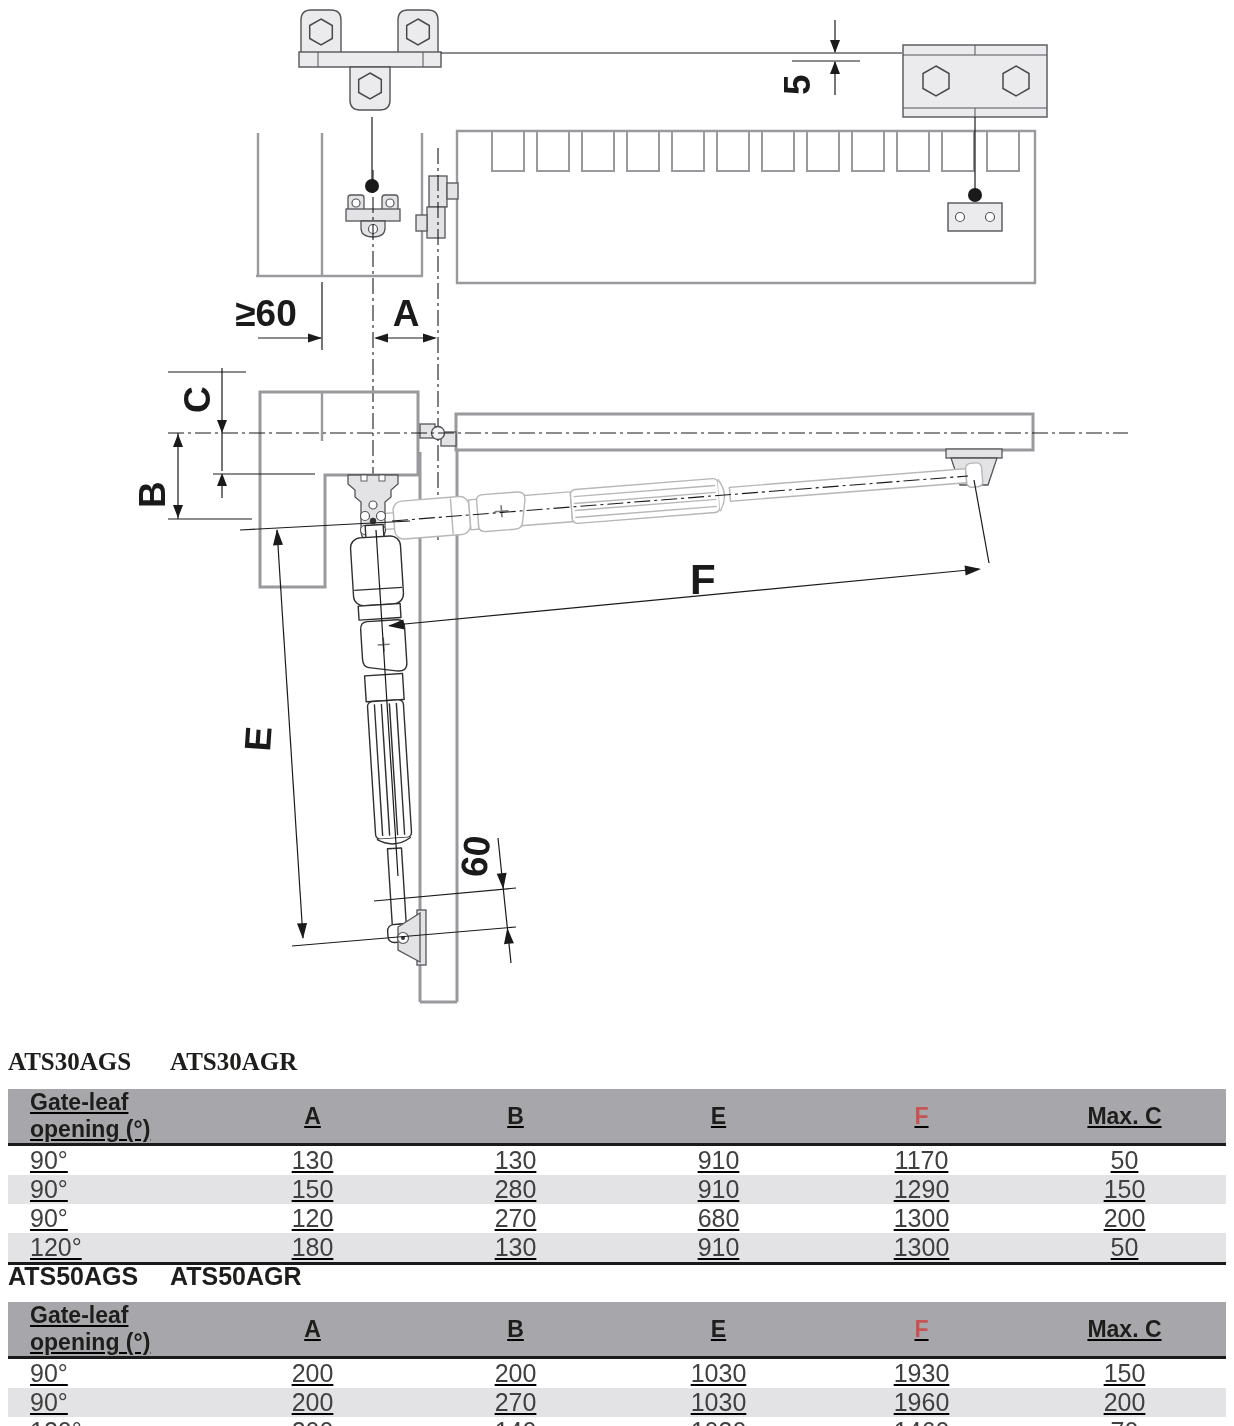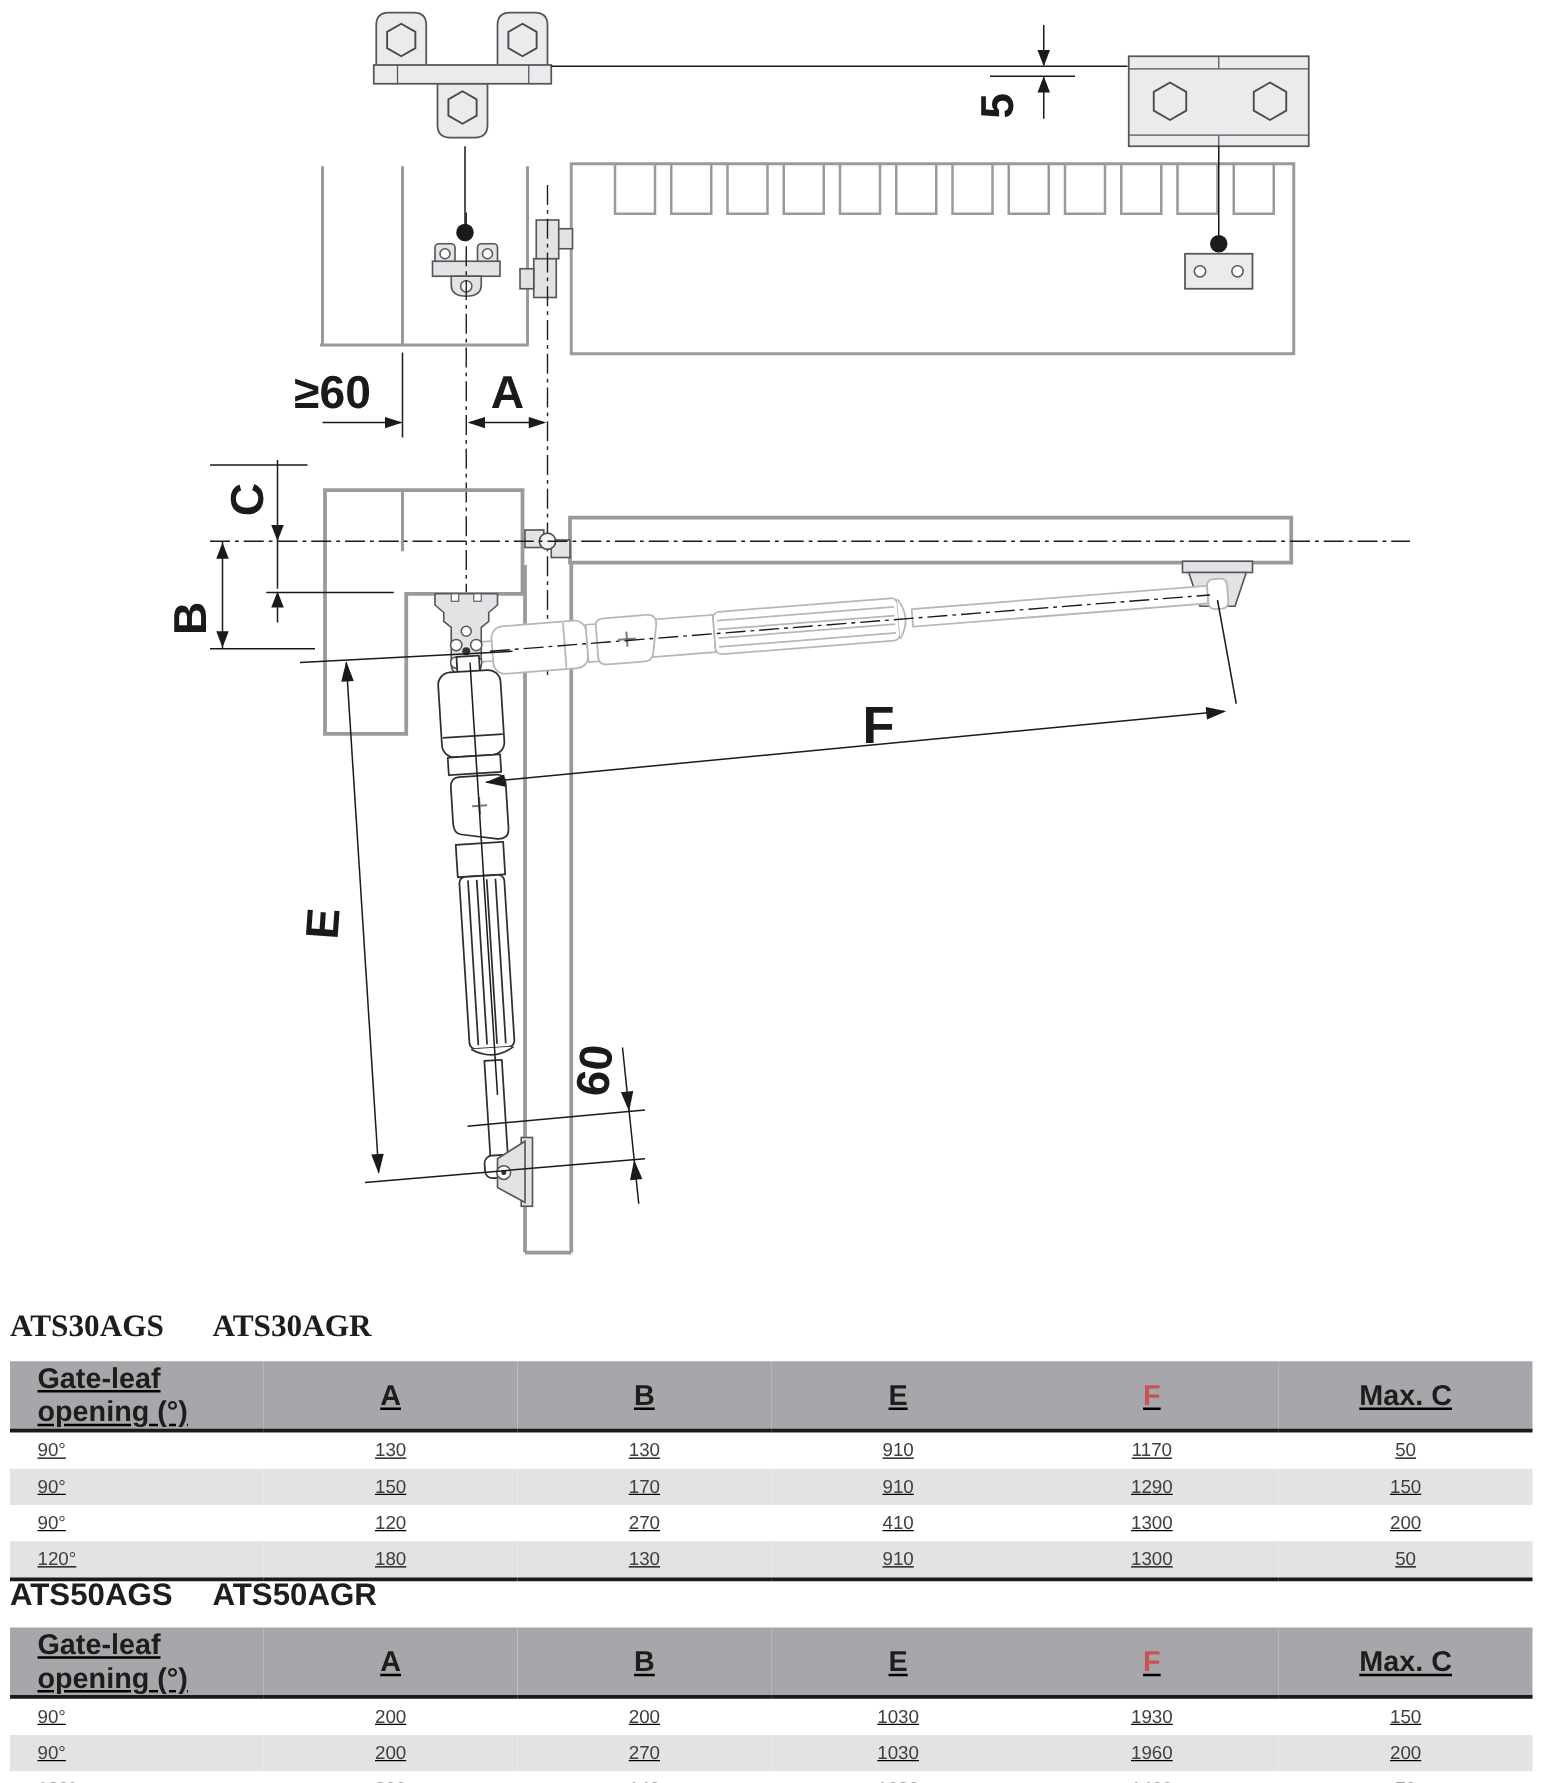--- a/index.html
+++ b/index.html
@@ -22,21 +22,21 @@
   .dim{font-family:"Liberation Sans",sans-serif;font-weight:bold;font-size:37px;fill:#1a1a1a;}
   .dimbig{font-family:"Liberation Sans",sans-serif;font-weight:bold;font-size:42px;fill:#1a1a1a;}
   .logo{stroke:#7a7a7e;stroke-width:1.6;fill:none;}
 
   
   .tbl-title{position:absolute;font-size:25px;font-weight:bold;color:#1d1d1b;white-space:nowrap;}
   table.datatable{position:absolute;left:8px;width:1218px;border-collapse:collapse;table-layout:fixed;text-decoration:underline;}
   table.datatable th{height:30px;background:#a7a7ab;font-size:23px;font-weight:bold;color:#1d1d1b;
     text-align:center;padding:0;border-bottom:3px solid #1a1a1a;}
   table.datatable th:first-child, table.datatable td:first-child{text-align:left;padding-left:22px;}
-  table.datatable td{height:29px;font-size:15px;color:#404040;text-align:center;padding:0;vertical-align:middle;}
+  table.datatable td{height:29px;font-size:25px;color:#404040;text-align:center;padding:0;vertical-align:middle;}
   table.datatable tbody tr:nth-child(even){background:#e3e3e5;}
   table.datatable th.red{color:#c75454;}
   #table-0{top:1089px;border-bottom:3px solid #1a1a1a;}
   #table-1{top:1302px;border-bottom:2px solid #1a1a1a;}
   #t1m1{left:8px;top:1048px;font-family:Liberation Serif, serif;} #t1m2{left:170px;top:1048px;font-family:Liberation Serif, serif;}
   #t2m1{left:8px;top:1262px;} #t2m2{left:170px;top:1262px;}
 </style>
 </head>
 <body>
 
@@ -298,30 +298,30 @@
         <td>90°</td>
         <td>130</td>
         <td>130</td>
         <td>910</td>
         <td>1170</td>
         <td>50</td>
       </tr>
       <tr>
         <td>90°</td>
         <td>150</td>
-        <td>170</td>
+        <td>280</td>
         <td>910</td>
         <td>1290</td>
         <td>150</td>
       </tr>
       <tr>
         <td>90°</td>
         <td>120</td>
         <td>270</td>
-        <td>410</td>
+        <td>680</td>
         <td>1300</td>
         <td>200</td>
       </tr>
       <tr>
         <td>120°</td>
         <td>180</td>
         <td>130</td>
         <td>910</td>
         <td>1300</td>
         <td>50</td>

